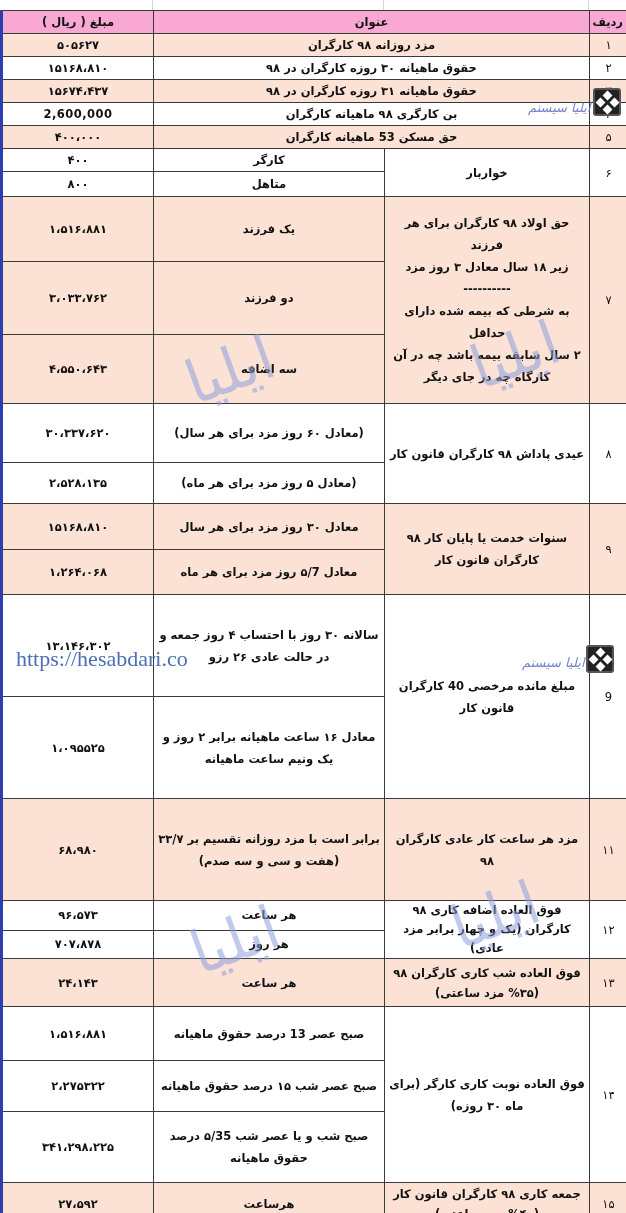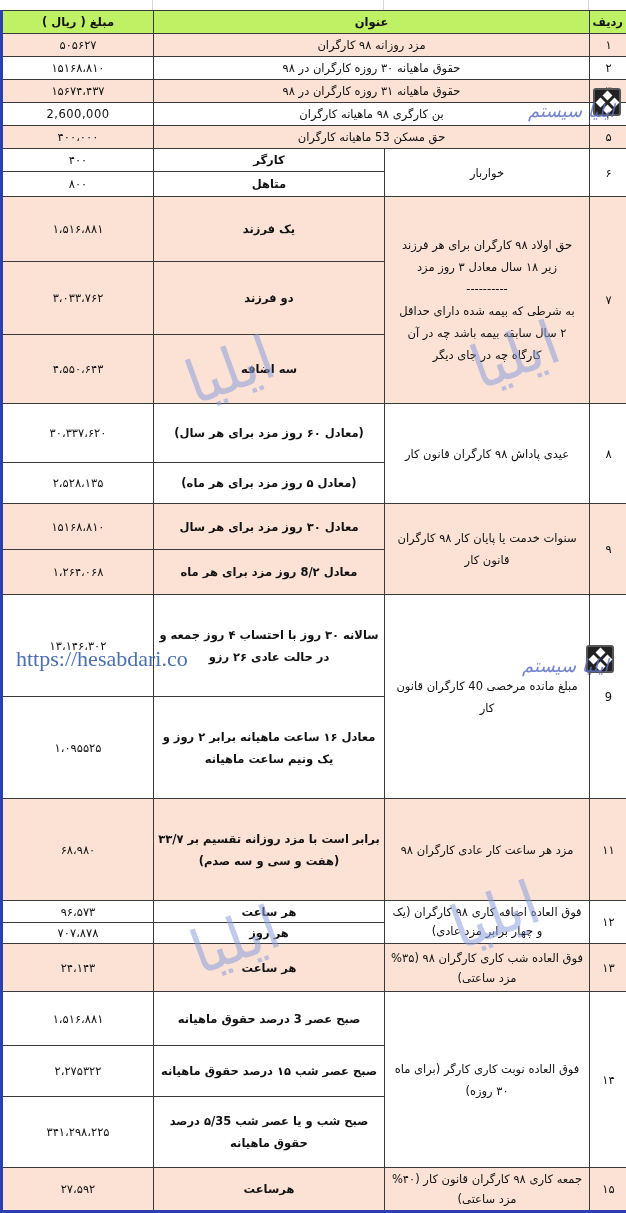--- a/index.html
+++ b/index.html
@@ -4,30 +4,30 @@
 <style>
   html, body { margin:0; padding:0; }
   body { width:626px; height:1213px; background:#ffffff; position:relative; overflow:hidden;
          font-family:"DejaVu Sans", sans-serif; }
   .topstrip { position:absolute; left:0; top:0; width:626px; height:10px; background:#ffffff; }
   .topstrip .v { position:absolute; top:0; width:1px; height:10px; background:#d8d8d8; }
   table.main { position:absolute; left:0; top:10px; width:626px; border-collapse:collapse; direction:rtl;
                table-layout:fixed; border-left:3px solid #2b3fb0; border-bottom:3px solid #2b3fb0; }
   table.main td, table.main th { border:1px solid #3a3a3a; padding:0 4px; text-align:center;
                font-size:11.5px; color:#111; overflow:hidden; }
-  th { background:#bef264; font-weight:bold; height:22px; font-size:12px; }
+  th { background:#f9a8d4; font-weight:bold; height:22px; font-size:12px; }
   .pink td { background:#fbe2d5; }
   .white td { background:#ffffff; }
-  td.amt { text-align:right; padding-right:14px; direction:ltr; font-weight:normal; font-size:11px; letter-spacing:0.5px; }
+  td.amt { text-align:right; padding-right:14px; direction:ltr; font-weight:bold; font-size:11px; letter-spacing:0.5px; }
   td.num { font-size:11px; }
-  td.title { font-weight:normal; line-height:22px; }
+  td.title { font-weight:bold; line-height:22px; }
   td.sub { font-weight:bold; line-height:22px; }
   .logo { position:absolute; width:24px; height:24px; background:#222; border:2px solid #555; border-radius:3px; }
   .logo .d { position:absolute; width:7px; height:7px; background:#fff; transform:rotate(45deg); }
-  .wm-sig { position:absolute; color:#5d6fc4; font-family:"DejaVu Serif", serif; font-style:italic; font-size:18px; opacity:0.85; }
+  .wm-sig { position:absolute; color:#5d6fc4; font-family:"DejaVu Serif", serif; font-style:italic; font-size:13px; opacity:0.85; }
   .wm-url { position:absolute; left:16px; top:646px; font-family:"Liberation Serif", serif; font-size:22px; color:#4a6fb3; }
   .wm-stroke { position:absolute; color:#8ea0dd; font-family:"DejaVu Serif", serif; font-size:60px; opacity:0.55; transform:rotate(-20deg); pointer-events:none; }
 </style>
 </head>
 <body>
 
 <div class="topstrip">
   <div class="v" style="left:152px"></div>
     <div class="v" style="left:383px"></div>
     <div class="v" style="left:588px"></div>
@@ -118,21 +118,21 @@
       <td class="amt">۲،۵۲۸،۱۳۵</td>
     </tr>
 
     <tr class="pink" style="height:46px">
       <td rowspan="2" class="num">۹</td>
       <td rowspan="2" class="title">سنوات خدمت یا پایان کار ۹۸ کارگران قانون کار</td>
       <td class="sub">معادل ۳۰ روز مزد برای هر سال</td>
       <td class="amt">۱۵۱۶۸،۸۱۰</td>
     </tr>
     <tr class="pink" style="height:45px">
-      <td class="sub">معادل 8/۲ روز مزد برای هر ماه</td>
+      <td class="sub">معادل ۵/7 روز مزد برای هر ماه</td>
       <td class="amt">۱،۲۶۴،۰۶۸</td>
     </tr>
 
     <tr class="white" style="height:102px">
       <td rowspan="2" class="num">9</td>
       <td rowspan="2" class="title">مبلغ مانده مرخصی 40 کارگران قانون کار</td>
       <td class="sub">سالانه ۳۰ روز با احتساب ۴ روز جمعه و در حالت عادی ۲۶ رزو</td>
       <td class="amt">۱۳،۱۴۶،۳۰۲</td>
     </tr>
     <tr class="white" style="height:102px">
@@ -161,21 +161,21 @@
     <tr class="pink" style="height:48px">
       <td class="num">۱۳</td>
       <td class="title" style="line-height:20px">فوق العاده شب کاری کارگران ۹۸ (۳۵% مزد ساعتی)</td>
       <td class="sub">هر ساعت</td>
       <td class="amt">۲۴،۱۴۳</td>
     </tr>
 
     <tr class="white" style="height:54px">
       <td rowspan="3" class="num">۱۴</td>
       <td rowspan="3" class="title">فوق العاده نوبت کاری کارگر (برای ماه ۳۰ روزه)</td>
-      <td class="sub">صبح عصر 3 درصد حقوق ماهیانه</td>
+      <td class="sub">صبح عصر 13 درصد حقوق ماهیانه</td>
       <td class="amt">۱،۵۱۶،۸۸۱</td>
     </tr>
     <tr class="white" style="height:51px">
       <td class="sub">صبح عصر شب ۱۵ درصد حقوق ماهیانه</td>
       <td class="amt">۲،۲۷۵۳۲۲</td>
     </tr>
     <tr class="white" style="height:71px">
       <td class="sub">صبح شب و یا عصر شب ۵/35 درصد حقوق ماهیانه</td>
       <td class="amt">۳۴۱،۲۹۸،۲۲۵</td>
     </tr>

